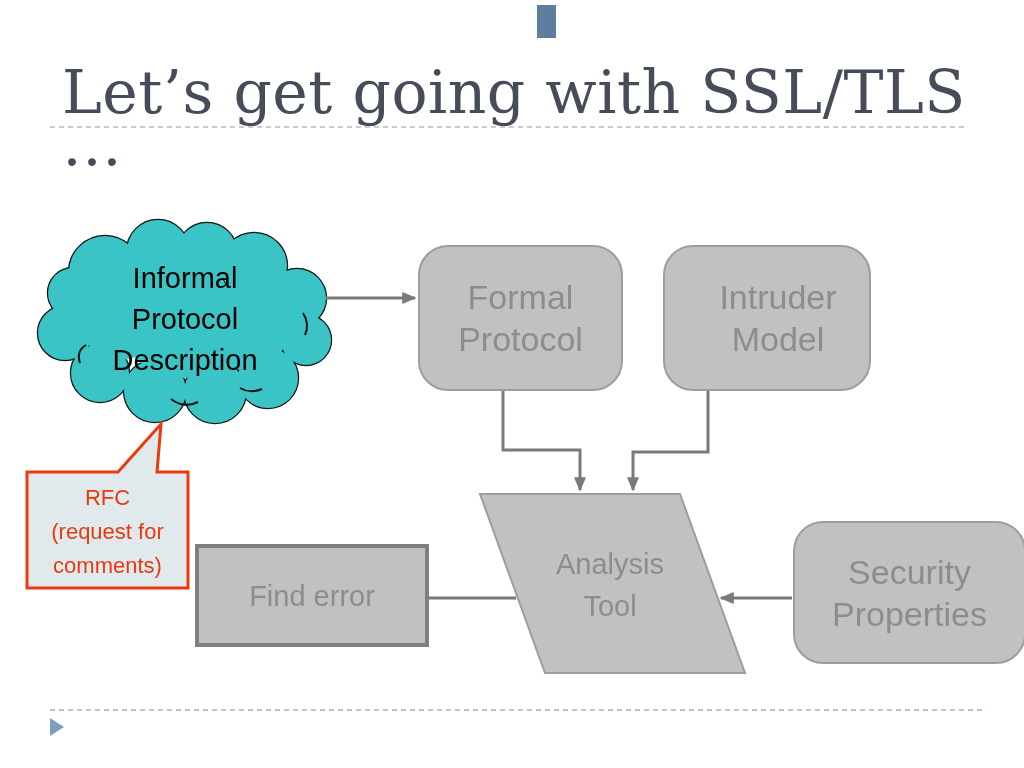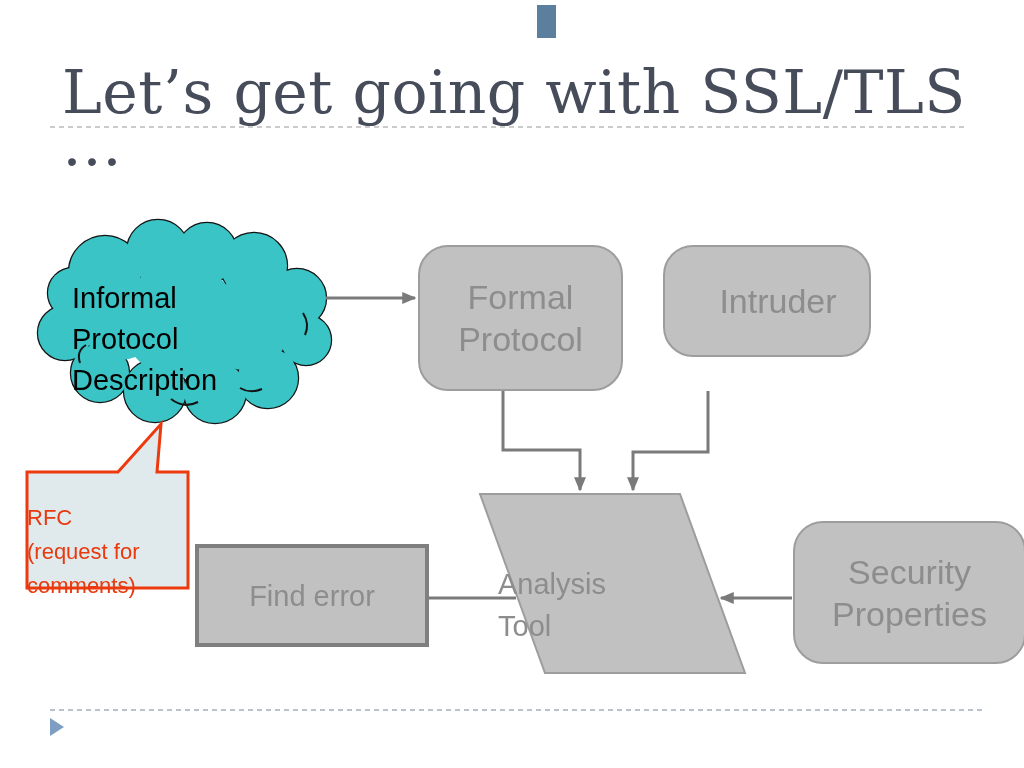--- a/index.html
+++ b/index.html
@@ -28,27 +28,27 @@
 
   svg.diagram{left:0;top:0;width:1024px;height:768px;z-index:1;}
   .cloud-body{fill:var(--cloud-fill);stroke:var(--cloud-stroke);stroke-width:2.4px;}
   .cloud-fill-only{fill:var(--cloud-fill);stroke:none;}
   .cloud-arc{fill:none;stroke:var(--cloud-stroke);stroke-width:2px;}
   .para{fill:var(--box-fill);stroke:var(--box-stroke);stroke-width:2px;}
   .callout{fill:var(--callout-fill);stroke:var(--callout-stroke);stroke-width:3px;stroke-linejoin:miter;}
   .conn{fill:none;stroke:var(--connector);stroke-width:3px;}
   .arrowhead{fill:var(--connector);}
 
-  .label{position:absolute;z-index:2;text-align:left;margin-top:20px;}
+  .label{position:absolute;z-index:2;text-align:center;}
   .node{position:absolute;z-index:2;background:var(--box-fill);
     border:2px solid var(--box-stroke);border-radius:30px;
     display:flex;flex-direction:column;justify-content:center;align-items:center;
     color:var(--box-text);font-size:34px;line-height:42px;}
   .node-formal{left:418px;top:245px;width:205px;height:146px;}
-  .node-intruder{left:663px;top:245px;width:208px;height:112px;padding-left:22px;}
+  .node-intruder{left:663px;top:245px;width:208px;height:146px;padding-left:22px;}
   .node-security{left:793px;top:521px;width:233px;height:143px;}
   .node-find{left:195px;top:544px;width:234px;height:103px;
     border:4px solid var(--find-border);border-radius:0;font-size:29px;}
   .cloud-label{left:72px;top:258px;width:226px;color:#000;font-size:29px;line-height:41px;}
   .analysis-label{left:498px;top:543px;width:224px;color:var(--box-text);font-size:29px;line-height:42px;}
   .rfc-label{left:27px;top:481px;width:161px;color:var(--callout-text);font-size:22px;line-height:34px;}
 </style>
 </head>
 <body>
 
@@ -120,20 +120,21 @@
   <div>Description</div>
 </div>
 
 <div class="node node-formal">
   <div>Formal</div>
   <div>Protocol</div>
 </div>
 
 <div class="node node-intruder">
   <div>Intruder</div>
+  <div>Model</div>
 </div>
 
 <div class="label analysis-label">
   <div>Analysis</div>
   <div>Tool</div>
 </div>
 
 <div class="node node-security">
   <div>Security</div>
   <div>Properties</div>

